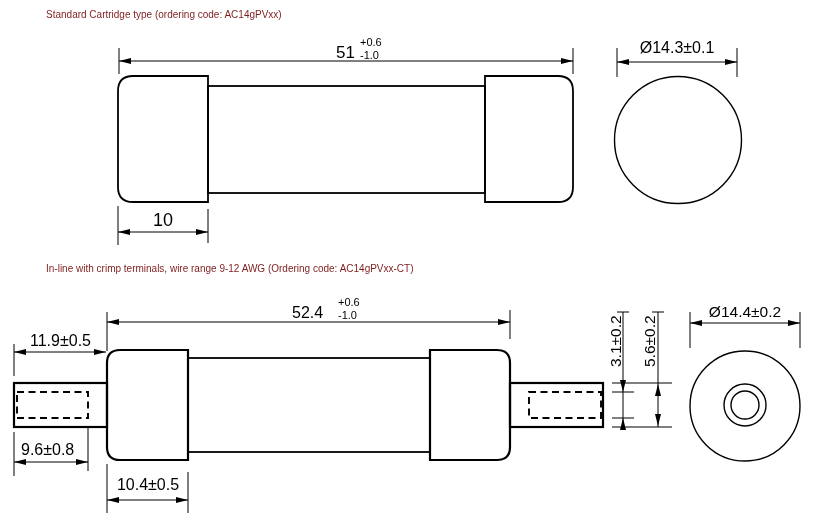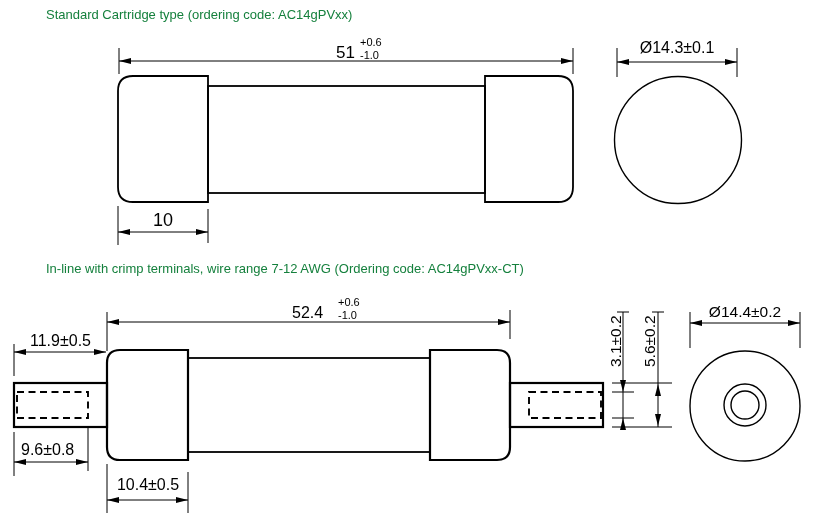--- a/index.html
+++ b/index.html
@@ -2,21 +2,21 @@
 <html><head>
 <meta charset="utf-8">
 <style>
   html,body { margin:0; padding:0; }
   #stage {
     position:relative; width:817px; height:514px;
     background:#ffffff; overflow:hidden;
     font-family:"Liberation Sans","DejaVu Sans",sans-serif;
   }
   .title {
-    position:absolute; color:#15803d; font-size:13px; line-height:17px;
+    position:absolute; color:#7f1d1d; font-size:10px; line-height:17px;
     white-space:nowrap; letter-spacing:0px;
   }
   #t1 { left:46px; top:6px; }
   #t2 { left:46px; top:260px; }
   svg.draw { position:absolute; left:0; top:0; }
   .thin  { stroke:#000; stroke-width:1;   fill:none; }
   .med   { stroke:#000; stroke-width:1.4; fill:none; }
   .thick { stroke:#000; stroke-width:1.8; fill:none; }
   .thick2{ stroke:#000; stroke-width:2.2; fill:none; }
   .dash  { stroke:#000; stroke-width:1.9; fill:none; stroke-dasharray:7 4.5; }
@@ -28,21 +28,21 @@
   .dts   { font-size:11px; }
   .dtm   { font-size:15.5px; }
   .mid   { text-anchor:middle; }
 </style>
 </head>
 <body>
 
 <div id="stage">
 
   <div id="t1" class="title">Standard Cartridge type (ordering code: AC14gPVxx)</div>
-  <div id="t2" class="title">In-line with crimp terminals, wire range 7-12 AWG (Ordering code: AC14gPVxx-CT)</div>
+  <div id="t2" class="title">In-line with crimp terminals, wire range 9-12 AWG (Ordering code: AC14gPVxx-CT)</div>
 
   <svg class="draw" width="817" height="514" viewBox="0 0 817 514">
 
     <g>
       <path class="thick" d="M208,76 L133,76 Q118,76 118,91 L118,187 Q118,202 133,202 L208,202 Z"></path>
       <path class="thick" d="M485,76 L558,76 Q573,76 573,91 L573,187 Q573,202 558,202 L485,202 Z"></path>
       <rect class="thick" x="208" y="86" width="277" height="107"></rect>
     </g>
 
     <g>

